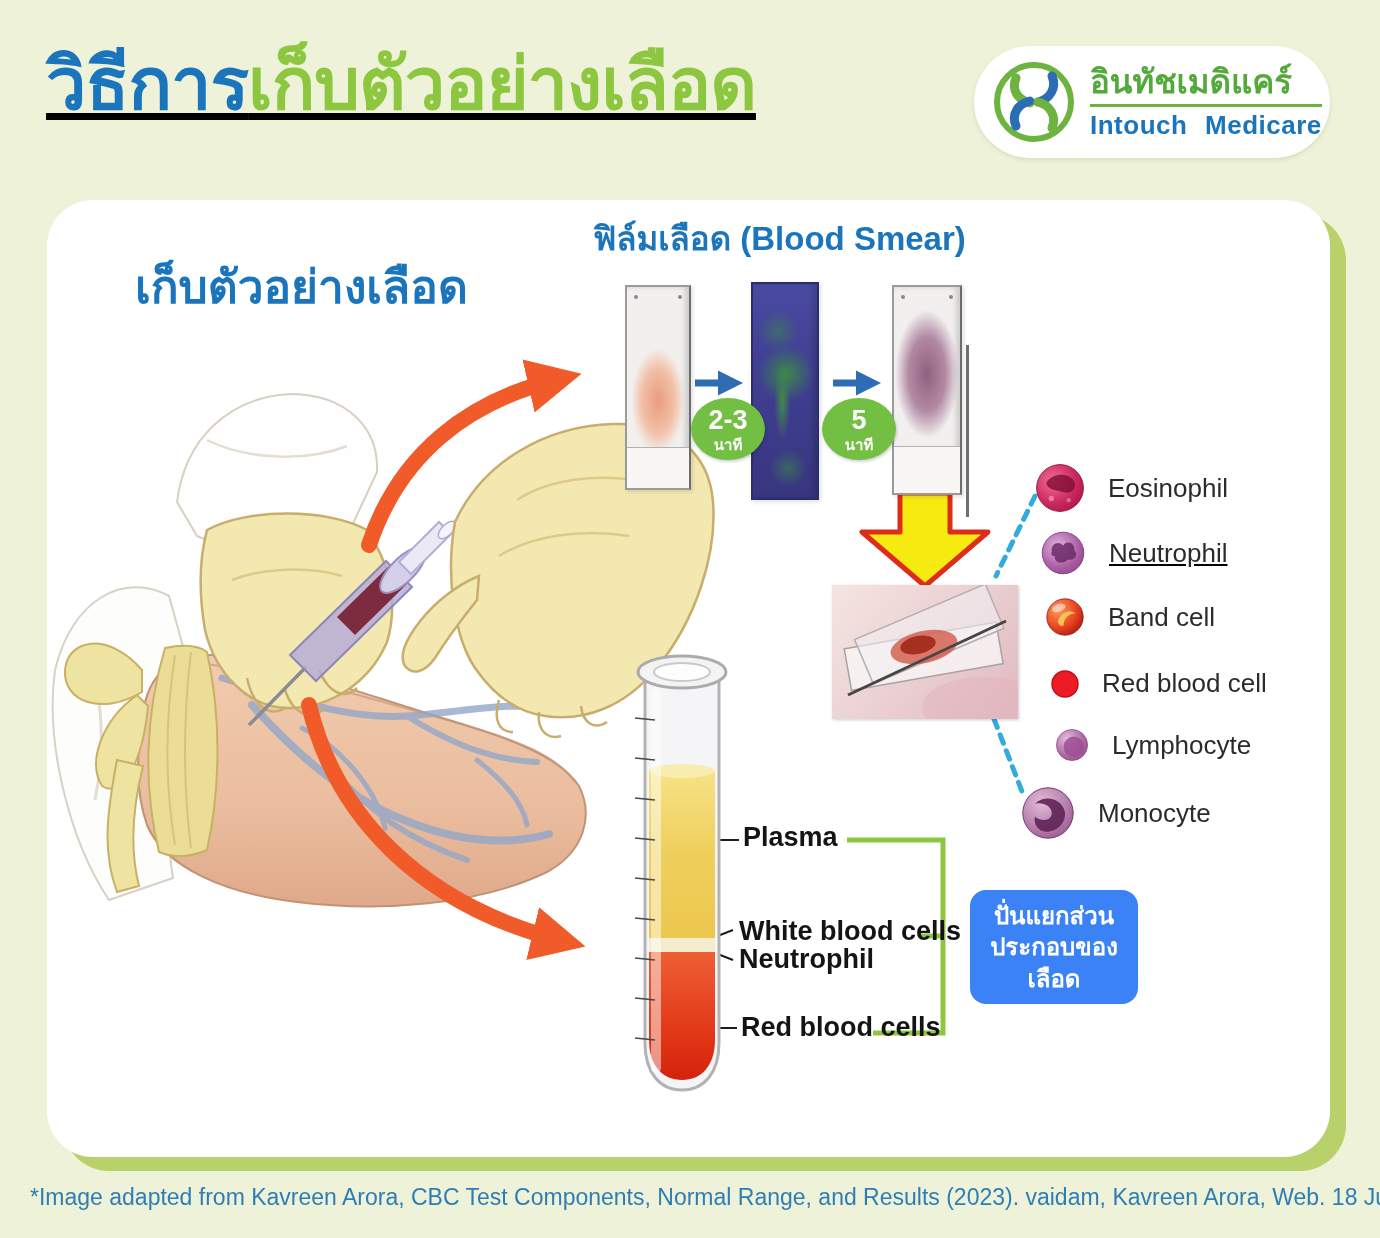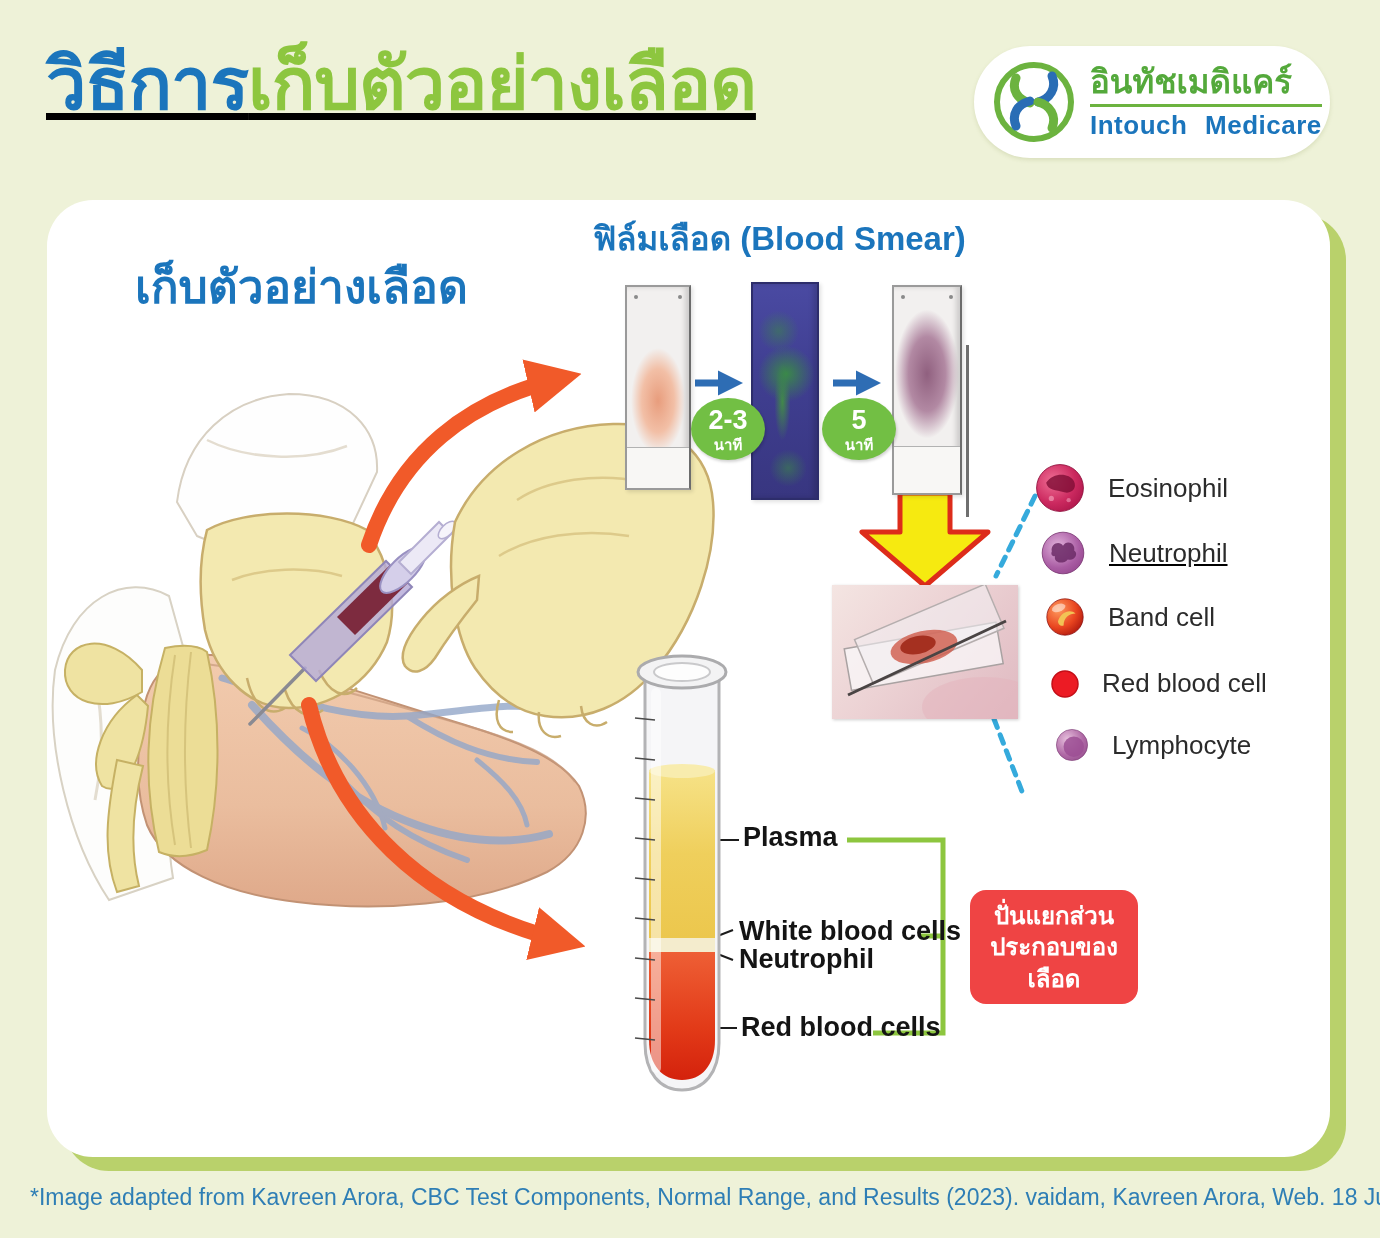--- a/index.html
+++ b/index.html
@@ -111,21 +111,21 @@
   }
   
   .tube-label{position:absolute;font-size:27px;font-weight:600;color:#141414;white-space:nowrap;}
   .lbl-plasma{left:696px;top:622px;}
   .lbl-wbc{left:692px;top:716px;}
   .lbl-platelets{left:692px;top:744px;}
   .lbl-rbc{left:694px;top:812px;}
   
   .centrifuge{
     position:absolute;left:923px;top:690px;width:168px;height:114px;
-    background:#ef4444;border-radius:16px;color:#fff;
+    background:#3b82f6;border-radius:16px;color:#fff;
     display:flex;flex-direction:column;align-items:center;justify-content:center;
     font-size:24px;font-weight:700;line-height:1.3;text-align:center;
   }
   
   .footer{
     position:absolute;left:30px;top:1184px;margin:0;
     font-size:23px;color:#2e7eb5;white-space:nowrap;
   }
   .tube-svg{position:absolute;left:580px;top:448px;}
 </style>
@@ -349,20 +349,34 @@
             <stop offset="0" stop-color="#e7c0dd"></stop>
             <stop offset=".55" stop-color="#b06aa6"></stop>
             <stop offset="1" stop-color="#8e4587"></stop>
           </radialGradient>
         </defs>
       <circle cx="30" cy="30" r="26" fill="url(#gL)" stroke="#7a3a74" stroke-width="1"></circle>
       <circle cx="33" cy="33" r="17" fill="#9c4f94" opacity=".85"></circle>
     </svg>
     <span class="cell-label">Lymphocyte</span>
   </div>
+  <div class="cell-row cr6">
+    <svg width="56" height="56" viewBox="0 0 60 60">
+      <defs>
+          <radialGradient id="gM" cx=".38" cy=".3" r=".9">
+            <stop offset="0" stop-color="#e3bcd6"></stop>
+            <stop offset=".6" stop-color="#b279a8"></stop>
+            <stop offset="1" stop-color="#8a4a7e"></stop>
+          </radialGradient>
+        </defs>
+      <circle cx="30" cy="30" r="27" fill="url(#gM)" stroke="#6e3263" stroke-width="1"></circle>
+      <path d="M16,20 C26,10 44,14 48,28 C50,40 40,50 28,50 C20,50 14,42 16,34 C24,40 34,38 34,30 C34,22 24,18 16,20 Z" fill="#5f2356" opacity=".9"></path>
+    </svg>
+    <span class="cell-label">Monocyte</span>
+  </div>
 
   <svg class="tube-svg" width="116" height="452" viewBox="0 0 116 452">
     <defs>
       <linearGradient id="plasmaG" x1="0" y1="0" x2="0" y2="1">
         <stop offset="0" stop-color="#f6e287"></stop>
           <stop offset=".5" stop-color="#efcf5c"></stop>
           <stop offset="1" stop-color="#ecc74d"></stop>
       </linearGradient>
       <linearGradient id="redG" x1="0" y1="0" x2="0" y2="1">
         <stop offset="0" stop-color="#ee5f35"></stop>

